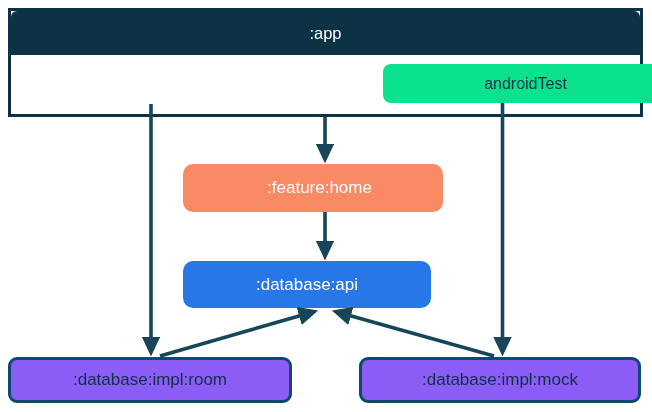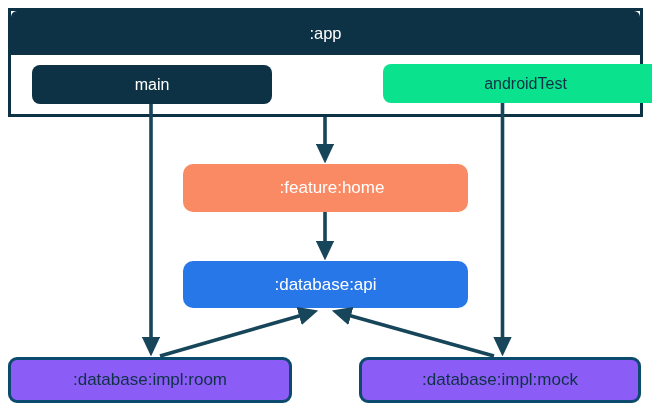--- a/index.html
+++ b/index.html
@@ -66,31 +66,31 @@
   .node {
     position: absolute;
     box-sizing: border-box;
     border-radius: 10px;
     text-align: center;
     font-size: 17px;
   }
   .node-feature-home {
     left: 183px;
     top: 164px;
-    width: 285px;
+    width: 260px;
     height: 48px;
     background: #f98a63;
     color: #ffffff;
     line-height: 48px;
     padding-left: 13px;
   }
   .node-database-api {
     left: 183px;
     top: 261px;
-    width: 285px;
+    width: 248px;
     height: 47px;
     background: #2777e8;
     color: #ffffff;
     line-height: 47px;
   }
   .node-outlined {
     background: #8b5cf6;
     border: 3px solid #0c4a6e;
     border-radius: 9px;
     color: #0e3245;
@@ -127,21 +127,20 @@
     fill: #17455a;
   }
 </style>
 </head>
 <body>
 
 <div class="stage">
 
   <div class="app-container">
     <div class="app-header">:app</div>
-    <div class="sourceset sourceset-main">main</div>
     <div class="sourceset sourceset-androidtest">androidTest</div>
   </div>
 
   <div class="node node-feature-home">:feature:home</div>
 
   <div class="node node-database-api">:database:api</div>
 
   <div class="node node-outlined node-database-impl-room">:database:impl:room</div>
 
   <div class="node node-outlined node-database-impl-mock">:database:impl:mock</div>

